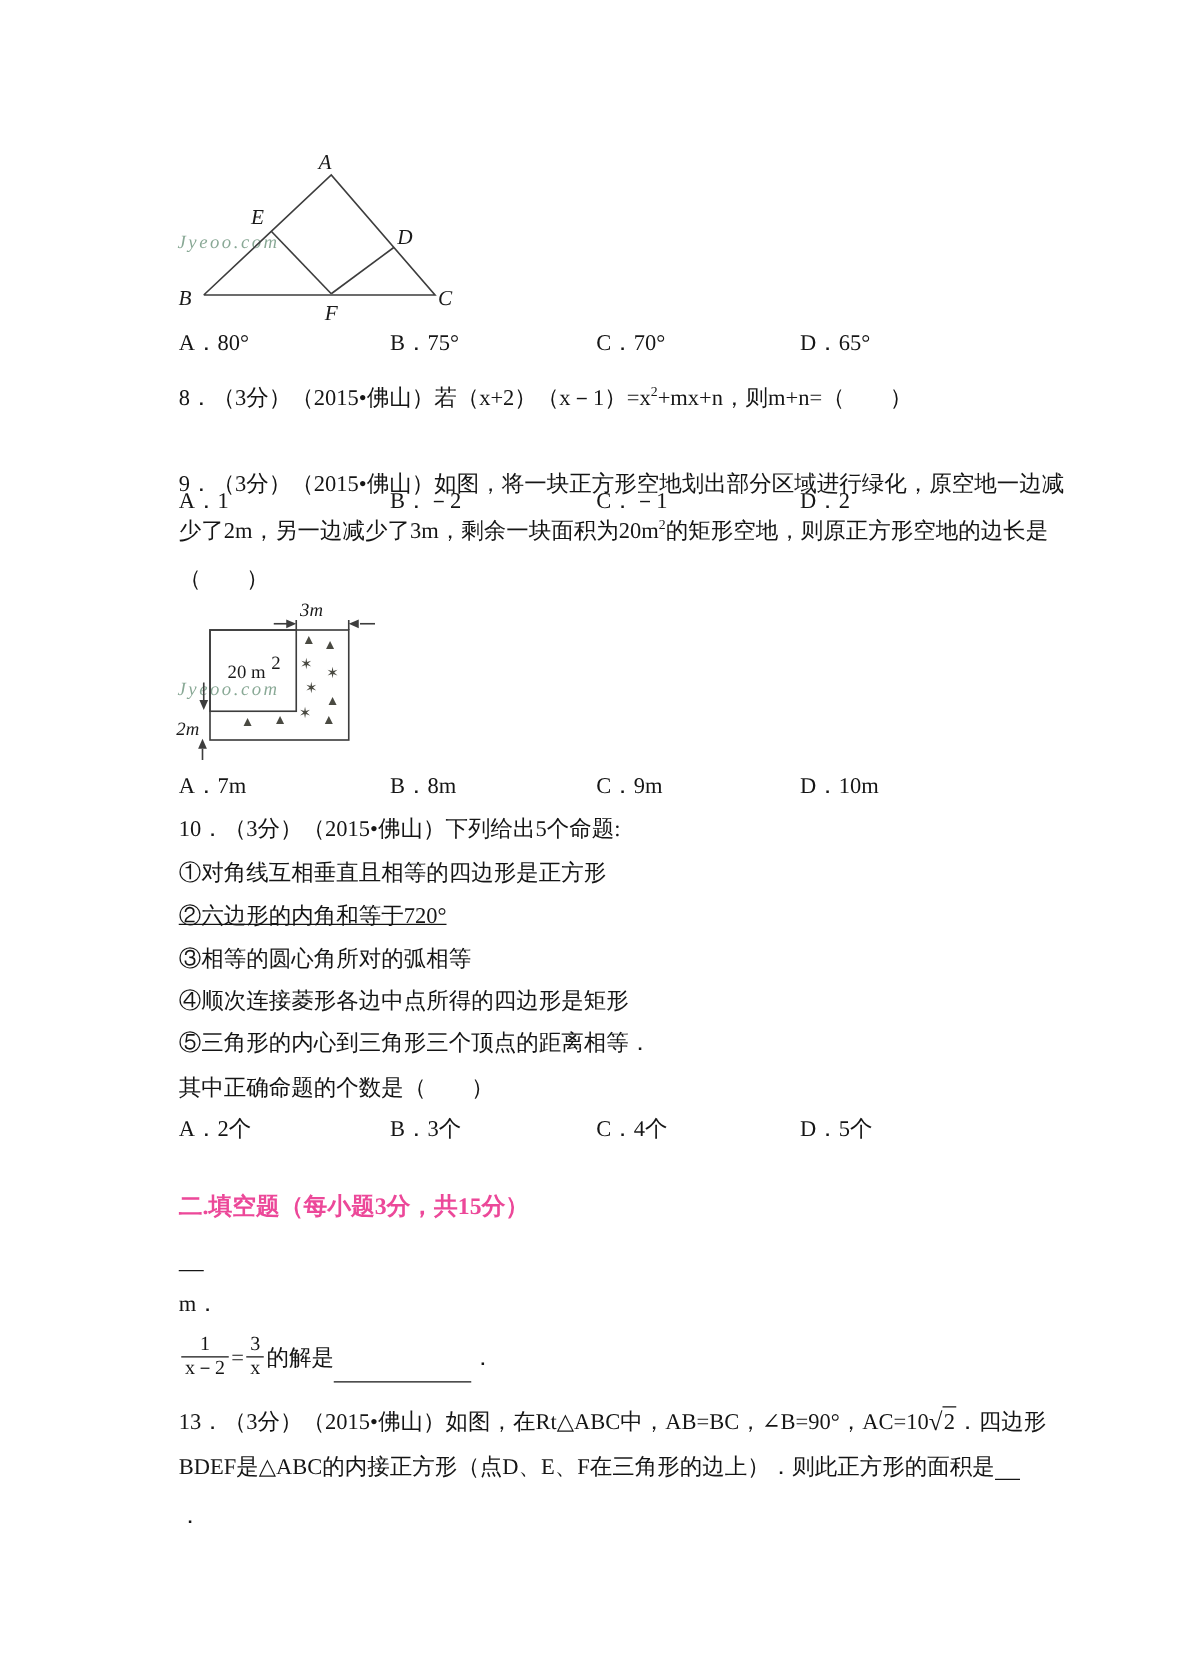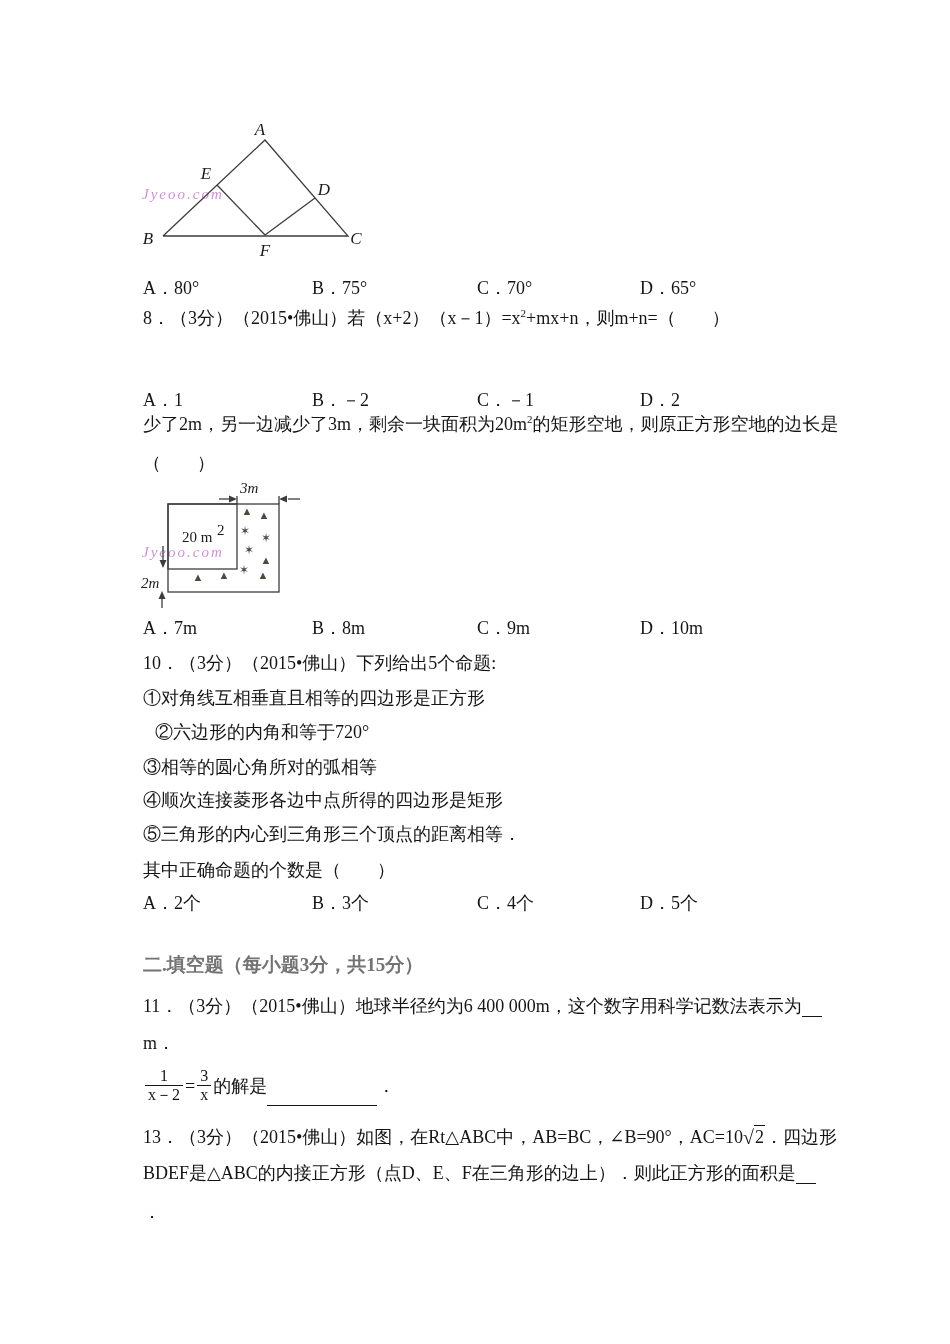--- a/index.html
+++ b/index.html
@@ -2,31 +2,31 @@
 <html><head>
 <meta charset="utf-8">
 <style>
   html,body{margin:0;padding:0;background:#fff;}
   #page{position:relative;width:950px;height:1344px;background:#ffffff;overflow:hidden;
         font-family:"Liberation Serif","DejaVu Serif",serif;color:#151515;}
   .ln{position:absolute;white-space:nowrap;font-size:18px;line-height:22px;color:#151515;}
   .optrow{position:absolute;left:0;top:0;width:950px;height:24px;}
   .opt{position:absolute;white-space:nowrap;font-size:18px;line-height:22px;}
   .opt.c1{left:143px;} .opt.c2{left:312px;} .opt.c3{left:477px;} .opt.c4{left:640px;}
-  .sec-hd{position:absolute;white-space:nowrap;font-size:19px;font-weight:bold;color:#737373;}
+  .sec-hd{position:absolute;white-space:nowrap;font-size:19px;font-weight:bold;color:#ec4899;}
   .sup{font-size:11px;vertical-align:super;line-height:0;}
   .blank{display:inline-block;border-bottom:1.3px solid #151515;height:17px;vertical-align:bottom;}
   .blank.sm{width:20px;} .blank.lg{width:110px;}
   .frac{display:inline-block;vertical-align:middle;text-align:center;font-size:16px;line-height:1.12;margin:0 2px;transform:translateY(-2px);}
   .frac .num{display:block;padding:0 3px;border-bottom:1.2px solid #151515;}
   .frac .den{display:block;padding:0 3px;}
   .sqrt{white-space:nowrap;}
   .sqrt .rad{display:inline-block;font-size:20px;line-height:0;transform:translateY(1px);}
   .sqrt .val{display:inline-block;border-top:1.2px solid #151515;padding:0 1px;}
-  .wm{position:absolute;font-size:15px;font-style:italic;color:#a21caf;opacity:.5;letter-spacing:2px;}
+  .wm{position:absolute;font-size:15px;font-style:italic;color:#14532d;opacity:.5;letter-spacing:2px;}
   svg{position:absolute;overflow:visible;}
   svg line, svg rect, svg polyline{stroke:#3d3d3d;stroke-width:1.3;fill:none;}
   svg polygon{fill:#3d3d3d;stroke:none;}
   .fig-label{font-family:"Liberation Serif",serif;font-style:italic;font-size:17px;fill:#1a1a1a;}
   .dim-label{font-family:"Liberation Serif",serif;font-style:italic;font-size:15px;fill:#1a1a1a;}
   .area-label{font-family:"Liberation Serif",serif;font-size:15px;fill:#1a1a1a;}
   .plant{font-size:11px;fill:#4a4a42;}
   .plant.star{font-size:12px;}
 </style>
 </head>
@@ -40,35 +40,36 @@
     <line x1="79" y1="72" x2="127" y2="122"></line>
     <line x1="177" y1="85" x2="127" y2="122"></line>
     <text class="fig-label" x="122" y="22" text-anchor="middle">A</text>
     <text class="fig-label" x="68" y="66" text-anchor="middle">E</text>
     <text class="fig-label" x="186" y="82" text-anchor="middle">D</text>
     <text class="fig-label" x="10" y="131" text-anchor="middle">B</text>
     <text class="fig-label" x="218" y="131" text-anchor="middle">C</text>
     <text class="fig-label" x="127" y="143" text-anchor="middle">F</text>
   </svg>
 
-  <div class="optrow" style="top:277px;">
+  <div class="optrow" style="top:263px;">
     <span class="opt c1">A．80°</span>
     <span class="opt c2">B．75°</span>
     <span class="opt c3">C．70°</span>
     <span class="opt c4">D．65°</span>
   </div>
 
   <div class="ln" style="left:143px;top:307px;"><span>8．（3分）（2015•佛山）若（x+2）（x－1）=x</span><sup class="sup">2</sup><span>+mx+n，则m+n=（　　）</span></div>
   <div class="optrow" style="top:341px;margin-top:48px;">
     <span class="opt c1">A．1</span>
     <span class="opt c2">B．－2</span>
     <span class="opt c3">C．－1</span>
     <span class="opt c4">D．2</span>
   </div>
 
+  <div class="ln" style="left:143px;top:376px;">9．（3分）（2015•佛山）如图，将一块正方形空地划出部分区域进行绿化，原空地一边减</div>
   <div class="ln" style="left:143px;top:413px;text-align:right;"><span>少了2m，另一边减少了3m，剩余一块面积为20m</span><sup class="sup">2</sup><span>的矩形空地，则原正方形空地的边长是</span></div>
   <div class="ln" style="left:143px;top:452px;">（　　）</div>
 
   <div class="wm" style="left:142px;top:544px;">Jyeoo.com</div>
   <svg style="left:140px;top:478px;" width="170" height="134" viewBox="0 0 170 134">
     <rect x="28" y="26" width="111" height="88"></rect>
     <rect x="28" y="26" width="69" height="65" fill="#fff"></rect>
 
     <line x1="97" y1="18" x2="97" y2="26"></line>
     <line x1="139" y1="18" x2="139" y2="26"></line>
@@ -102,35 +103,35 @@
 
   <div class="optrow" style="top:617px;">
     <span class="opt c1">A．7m</span>
     <span class="opt c2">B．8m</span>
     <span class="opt c3">C．9m</span>
     <span class="opt c4">D．10m</span>
   </div>
 
   <div class="ln" style="left:143px;top:652px;">10．（3分）（2015•佛山）下列给出5个命题:</div>
   <div class="ln" style="left:143px;top:687px;">①对角线互相垂直且相等的四边形是正方形</div>
-  <div class="ln" style="left:155px;top:721px;">②六边形的内角和等于720°</div>
+  <div class="ln" style="left:143px;top:721px;text-decoration:underline;">②六边形的内角和等于720°</div>
   <div class="ln" style="left:143px;top:789px;">④顺次连接菱形各边中点所得的四边形是矩形</div>
   <div class="ln" style="left:143px;top:756px;">③相等的圆心角所对的弧相等</div>
   <div class="ln" style="left:143px;top:823px;">⑤三角形的内心到三角形三个顶点的距离相等．</div>
   <div class="ln" style="left:143px;top:859px;">其中正确命题的个数是（　　）</div>
   <div class="optrow" style="top:892px;">
     <span class="opt c1">A．2个</span>
     <span class="opt c2">B．3个</span>
     <span class="opt c3">C．4个</span>
     <span class="opt c4">D．5个</span>
   </div>
 
   <div class="sec-hd" style="left:143px;top:952px;">二.填空题（每小题3分，共15分）</div>
 
-  <div class="ln" style="left:143px;top:995px;"><span>11．（3分）（2015•佛山）地球半径约为6 400 000m，这个数字用科学记数法表示为</span><span class="blank sm"></span></div>
+  <div class="ln" style="left:143px;top:995px;"><span class="blank sm"></span></div>
   <div class="ln" style="left:143px;top:1032px;">m．</div>
 
   <div class="ln" style="left:143px;top:1066px;line-height:40px;">
     <span class="frac"><span class="num">1</span><span class="den">x－2</span></span><span>=</span><span class="frac"><span class="num">3</span><span class="den">x</span></span><span>的解是</span><span class="blank lg"></span><span>．</span>
   </div>
 
   <div class="ln" style="left:143px;top:1125px;"><span>13．（3分）（2015•佛山）如图，在Rt△ABC中，AB=BC，∠B=90°，AC=10</span><span class="sqrt"><span class="rad">√</span><span class="val">2</span></span><span>．四边形</span></div>
   <div class="ln" style="left:143px;top:1162px;"><span>BDEF是△ABC的内接正方形（点D、E、F在三角形的边上）．则此正方形的面积是</span><span class="blank sm"></span></div>
   <div class="ln" style="left:143px;top:1201px;">．</div>
 

